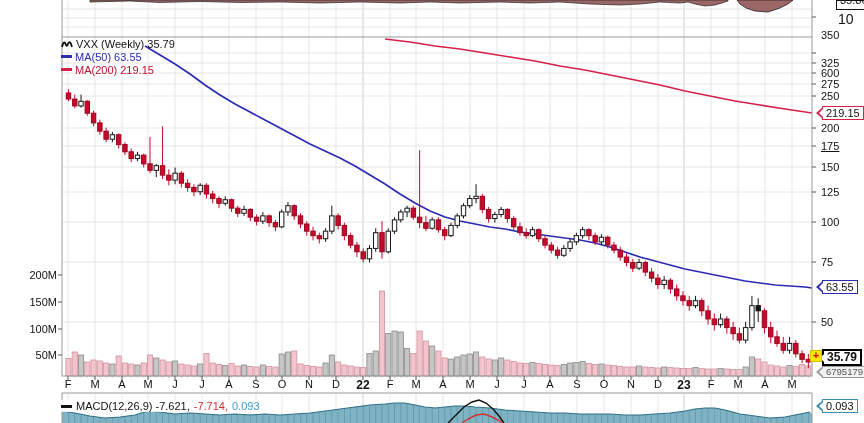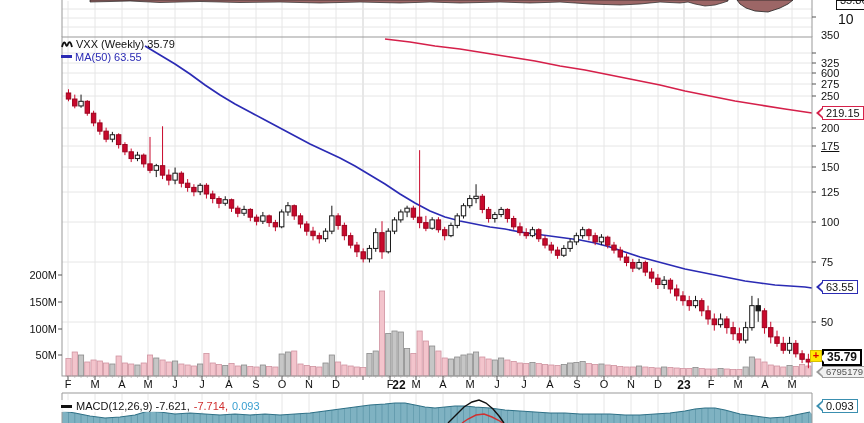--- a/index.html
+++ b/index.html
@@ -783,20 +783,24 @@
     <div class="lg-row">
       <svg width="13" height="11" style="margin-right:2px">
         <path d="M1,9 Q3,1 5,7 Q6,9 7,6 Q9,1 11,9" fill="none" stroke="#111" stroke-width="1.8"></path>
       </svg>
       <span style="color:#111">VXX (Weekly) 35.79</span>
     </div>
     <div class="lg-row">
       <span class="lg-dash" style="background:#2b2bb4"></span>
       <span style="color:#2b2bb4">MA(50) 63.55</span>
     </div>
+    <div class="lg-row">
+      <span class="lg-dash" style="background:#d5204a"></span>
+      <span style="color:#c01030">MA(200) 219.15</span>
+    </div>
   </div>
 
   <div class="tag partial" style="--c:#111">
     <span>35.86</span>
   </div>
   <div id="topten">10</div>
   <div class="tag" style="--c:#d5204a;top:106px">
     <span>219.15</span>
   </div>
   <div class="tag" style="--c:#2b2bb4;top:280px">
@@ -839,21 +843,21 @@
       <span class="month" style="left: 95px;">M</span>
       <span class="month" style="left: 122px;">A</span>
       <span class="month" style="left: 148px;">M</span>
       <span class="month" style="left: 175px;">J</span>
       <span class="month" style="left: 202px;">J</span>
       <span class="month" style="left: 229px;">A</span>
       <span class="month" style="left: 256px;">S</span>
       <span class="month" style="left: 282px;">O</span>
       <span class="month" style="left: 309px;">N</span>
       <span class="month" style="left: 336px;">D</span>
-      <span class="month year" style="left: 363px; margin-left: 36px;">22</span>
+      <span class="month year" style="left: 363px;">22</span>
       <span class="month" style="left: 390px;">F</span>
       <span class="month" style="left: 416px;">M</span>
       <span class="month" style="left: 443px;">A</span>
       <span class="month" style="left: 470px;">M</span>
       <span class="month" style="left: 497px;">J</span>
       <span class="month" style="left: 524px;">J</span>
       <span class="month" style="left: 550px;">A</span>
       <span class="month" style="left: 577px;">S</span>
       <span class="month" style="left: 604px;">O</span>
       <span class="month" style="left: 631px;">N</span>

